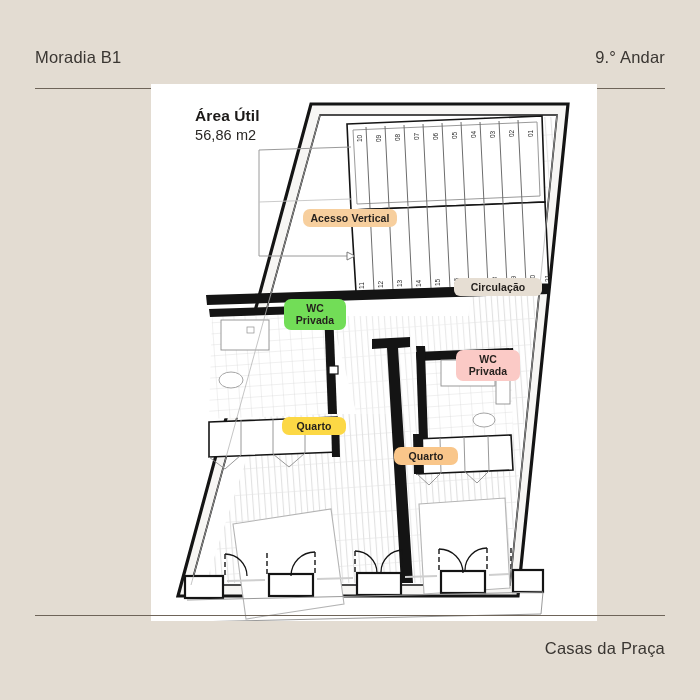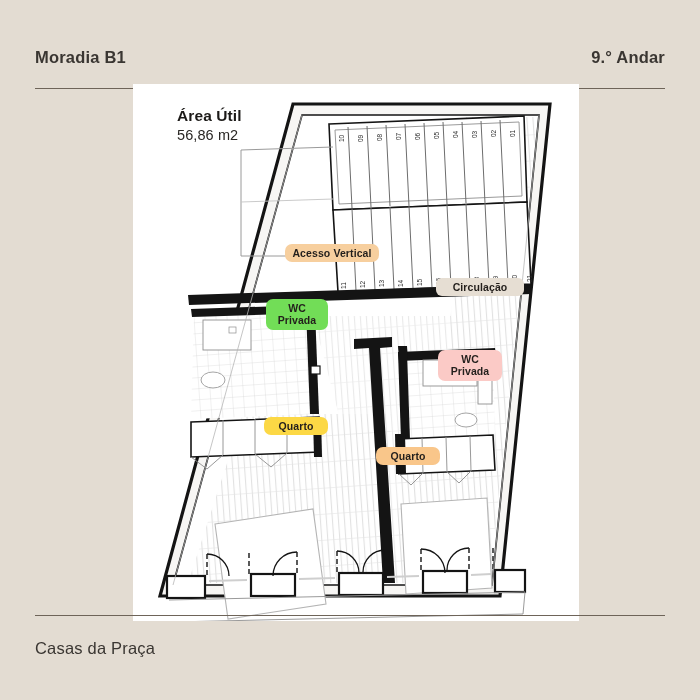--- a/index.html
+++ b/index.html
@@ -31,46 +31,46 @@
     display: flex;
     align-items: flex-start;
     justify-content: space-between;
     border-bottom: 1.4px solid #6e6459;
     padding-bottom: 6px;
   }
   .header-left, .header-right {
     font-size: 16.5px;
     color: #3a3632;
     letter-spacing: .2px;
-    font-weight: 700;
+    font-weight: 400;
   }
 
   
   .footer {
     position: absolute;
     left: 35px;
     right: 35px;
     bottom: 42px;
     height: 34px;
     display: flex;
     align-items: flex-end;
-    justify-content: flex-start;
+    justify-content: flex-end;
     border-top: 1.4px solid #6e6459;
     padding-top: 8px;
   }
   .footer-left, .footer-right {
     font-size: 16.5px;
     color: #3a3632;
     letter-spacing: .2px;
   }
 
   
   .plan-card {
     position: absolute;
-    left: 133px;
+    left: 151px;
     top: 84px;
     width: 446px;
     height: 537px;
     background: #ffffff;
   }
   .plan-svg {
     display: block;
     width: 446px;
     height: 537px;
   }
@@ -329,21 +329,21 @@
         <line x1="406" y1="31" x2="359" y2="501" stroke="#b6b6b6" stroke-width="0.8"></line>
       </g>
 
     </svg>
 
     <div class="area-note">
       <div class="area-title">Área Útil</div>
       <div class="area-value">56,86 m2</div>
     </div>
 
-    <div class="pill" style="left: 152px; top: 125px; background: rgb(247, 207, 158); min-width: 80px; margin-top: 35px;">Acesso Vertical</div>
+    <div class="pill" style="left: 152px; top: 125px; background: rgb(247, 207, 158); min-width: 80px;">Acesso Vertical</div>
     <div class="pill" style="left: 303px; top: 194px; background: rgb(230, 222, 211); min-width: 74px; border-radius: 6px;">Circulação</div>
     <div class="pill two-line" style="left: 133px; top: 215px; background: rgb(114, 221, 87); min-width: 48px;">WC<br>Privada</div>
     <div class="pill two-line" style="left: 305px; top: 266px; background: rgb(251, 202, 198); min-width: 50px;">WC<br>Privada</div>
     <div class="pill" style="left: 131px; top: 333px; background: rgb(252, 216, 69); min-width: 50px;">Quarto</div>
     <div class="pill" style="left: 243px; top: 363px; background: rgb(249, 198, 138); min-width: 50px;">Quarto</div>
 
   </div>
 
   <div class="footer">
     <div class="footer-left">Casas da Praça</div>

